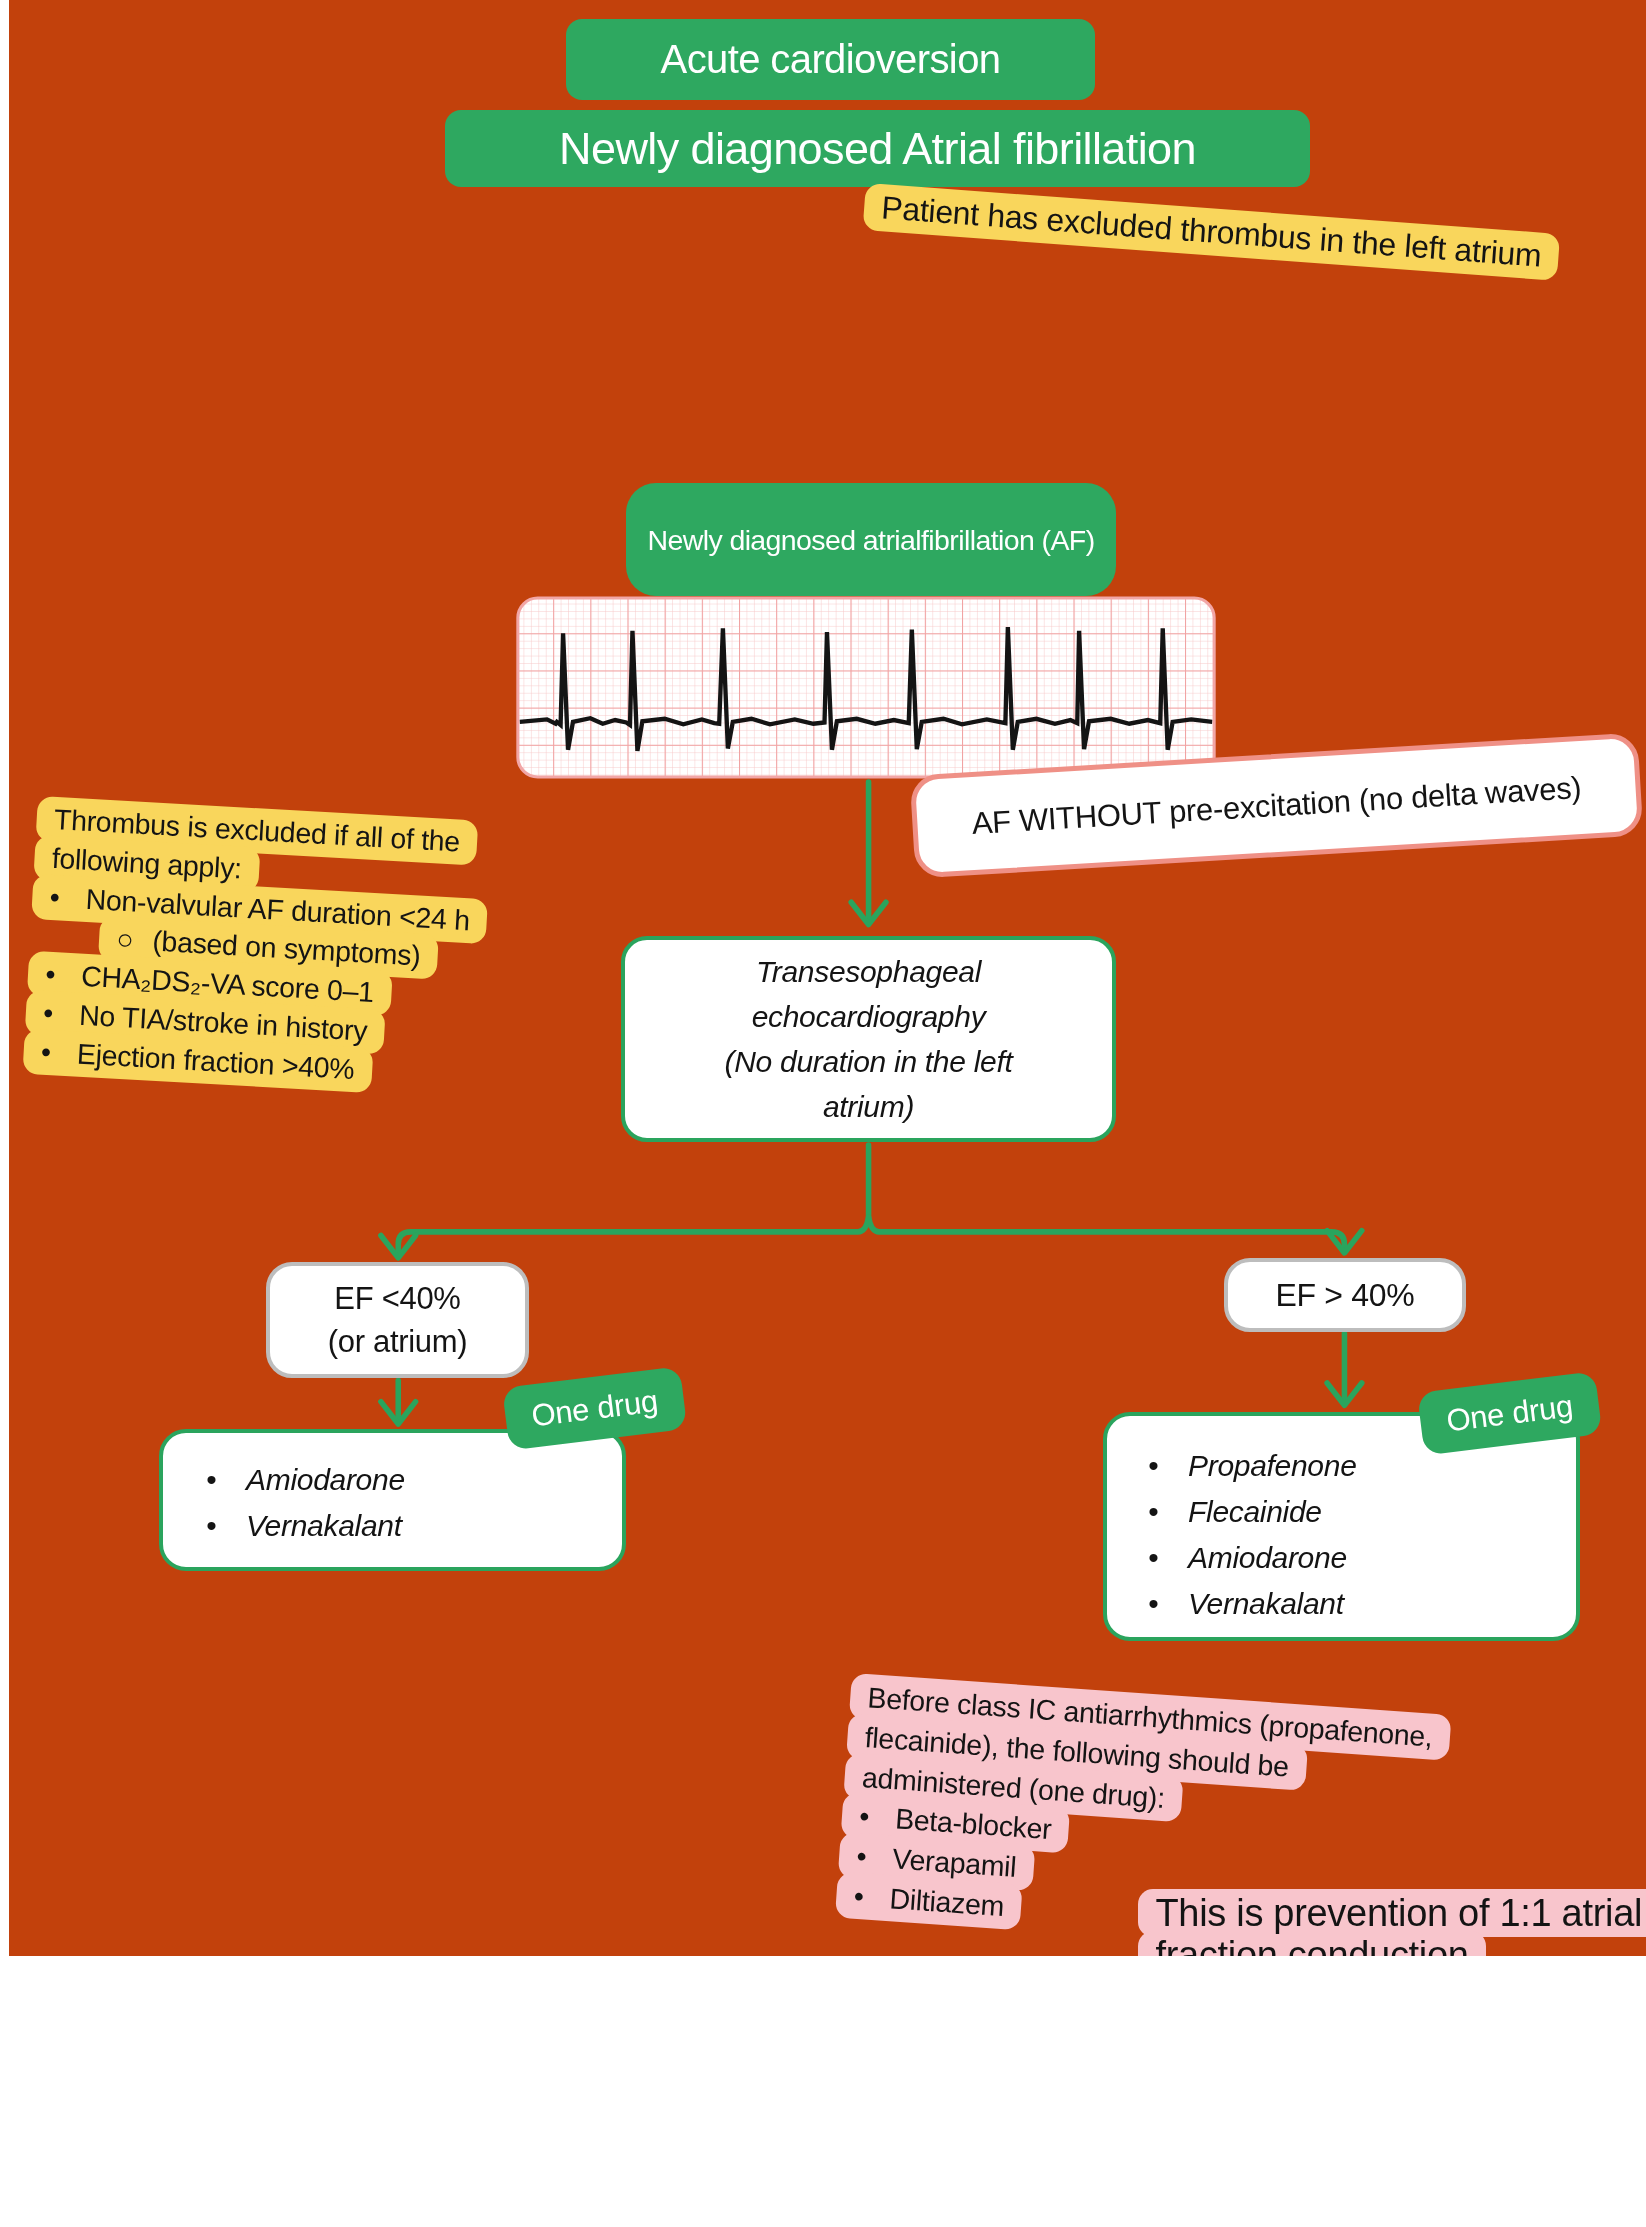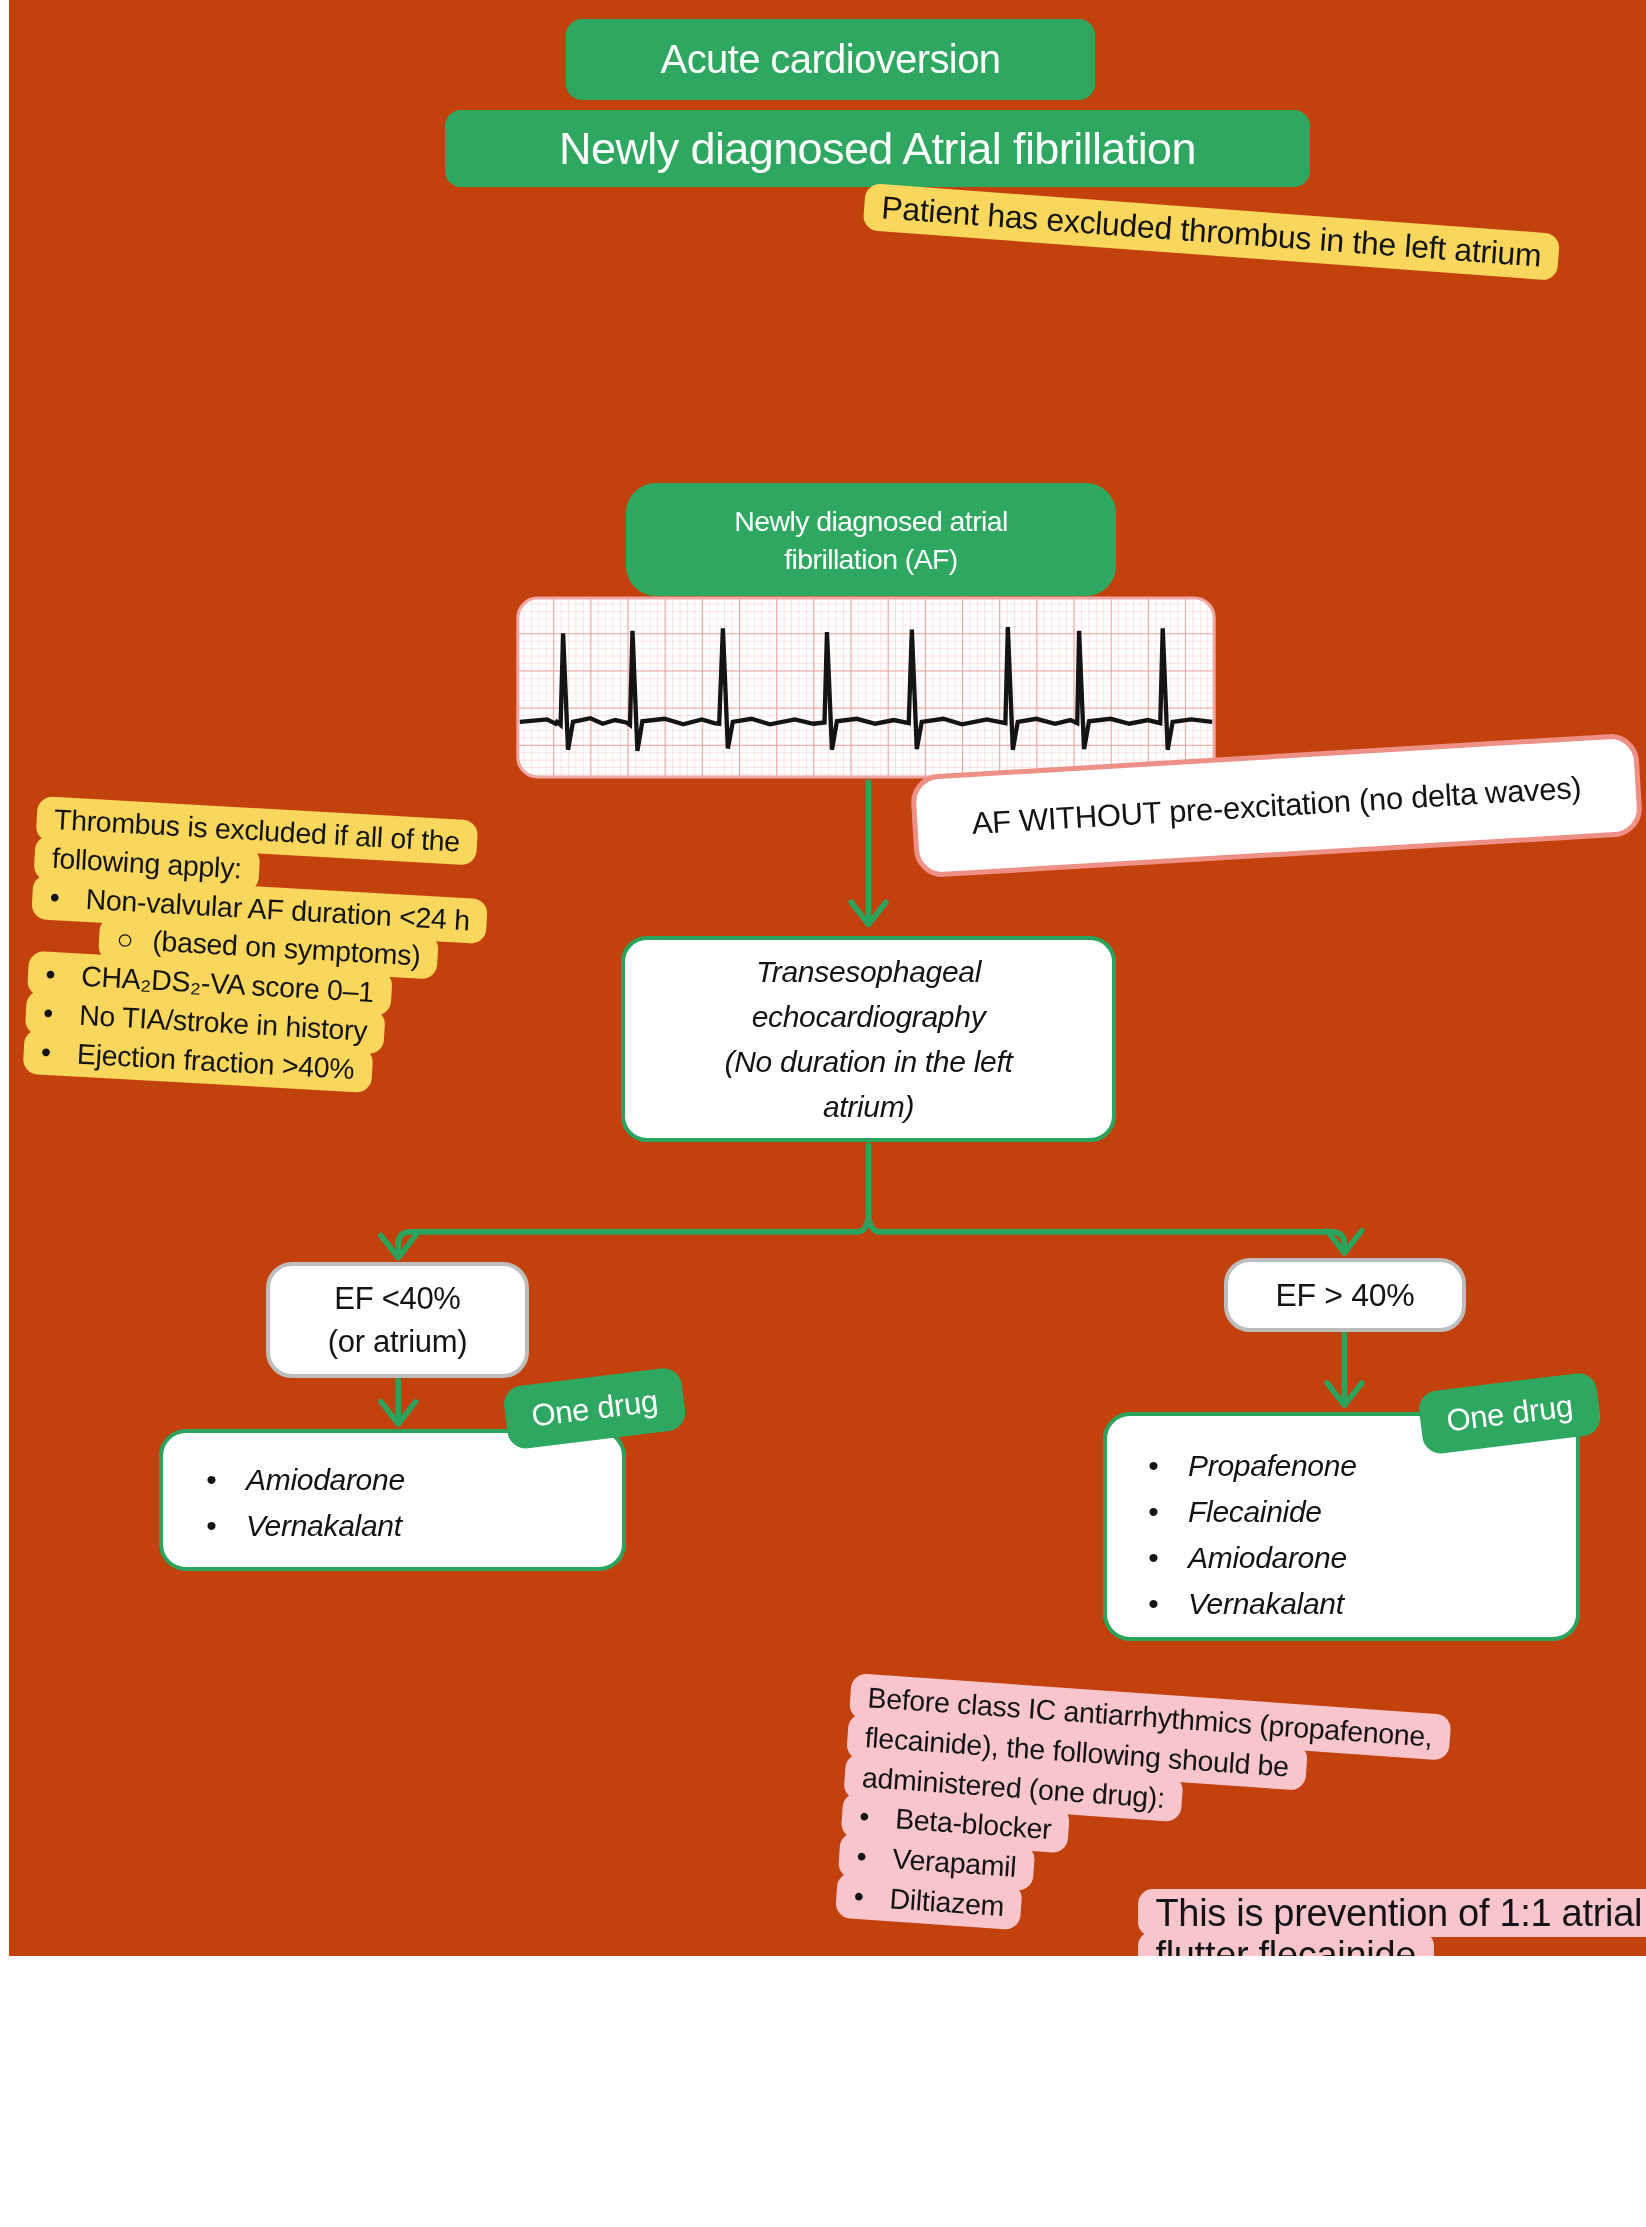--- a/index.html
+++ b/index.html
@@ -88,21 +88,21 @@
     </defs>
     <rect x="3" y="3" width="1124" height="289" rx="32" fill="#ffffff"></rect>
     <g clip-path="url(#ecgclip)">
       <rect x="0" y="0" width="1130" height="295" fill="url(#gmin)"></rect>
       <rect x="0" y="0" width="1130" height="295" fill="url(#gmaj)"></rect>
     </g>
     <path clip-path="url(#ecgclip)" d="M6 203 L50 199 L64 206 L66 203 L72 208 L76 60 L84 248 L92 203 L120 197 L140 206 L160 200 L178 204 L184 208 L188 56 L196 250 L204 202 L240 198 L270 207 L300 199 L320 205 L328 206 L334 52 L342 246 L350 203 L380 198 L410 207 L450 199 L480 206 L498 204 L502 58 L510 248 L518 202 L550 198 L580 206 L610 200 L634 205 L639 54 L647 247 L655 203 L690 198 L720 207 L760 199 L790 205 L794 50 L802 248 L810 203 L840 198 L870 206 L895 200 L906 205 L909 56 L917 247 L925 202 L960 198 L990 206 L1020 200 L1040 205 L1044 52 L1052 248 L1060 203 L1090 199 L1124 203" fill="none" stroke="#141414" stroke-width="7"></path>
     <rect x="3" y="3" width="1124" height="289" rx="32" fill="none" stroke="#f2a6a6" stroke-width="5"></rect>
   </svg>
 
-  <div class="abs green-pill" style="left:617px;top:483px;width:490px;height:113px;border-radius:30px;font-size:28.5px;line-height:38px;flex-direction:column;">
+  <div class="abs green-pill" style="left:617px;top:483px;width:490px;height:113px;border-radius:30px;font-size:28.5px;line-height:38px;flex-direction:row;">
     <span>Newly diagnosed atrial</span>
     <span>fibrillation (AF)</span>
   </div>
 
   <div class="abs" style="left:903px;top:754px;width:719px;height:93px;background:#ffffff;border:5.6px solid #ef9086;border-radius:28.5px;transform:rotate(-3.4deg);display:flex;align-items:center;justify-content:center;font-size:31px;letter-spacing:-0.3px;">
     <span class="nowrap">AF WITHOUT pre-excitation (no delta waves)</span>
   </div>
 
   <div class="abs hl-note hl-yellow" style="left:28.5px;top:796px;font-size:28.5px;line-height:35px;transform:rotate(3.2deg);transform-origin:0 0;">
     <span class="hl-line">
@@ -212,21 +212,21 @@
         <span class="b">•</span>
         <span>Diltiazem</span>
       </span>
   </div>
 
   <div class="abs hl-note hl-pink" style="left:1129px;top:1889px;font-size:38px;line-height:38px;">
     <span class="hl-line">
         <span>This is prevention of 1:1 atrial</span>
       </span>
     <span class="hl-line">
-        <span>flutter flecainide</span>
+        <span>fraction conduction</span>
       </span>
   </div>
 
   <div class="abs" style="right:25px;top:2172px;font-size:31px;letter-spacing:-0.3px;font-family:Liberation Mono, monospace;">
     <span>Peter Blahut, MD</span>
   </div>
 
 </div>
 
 

